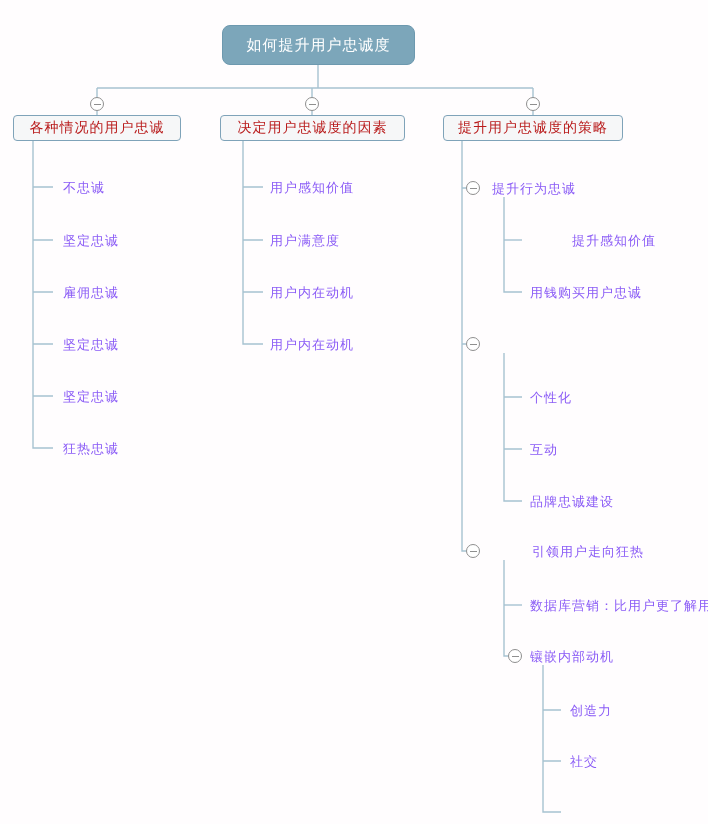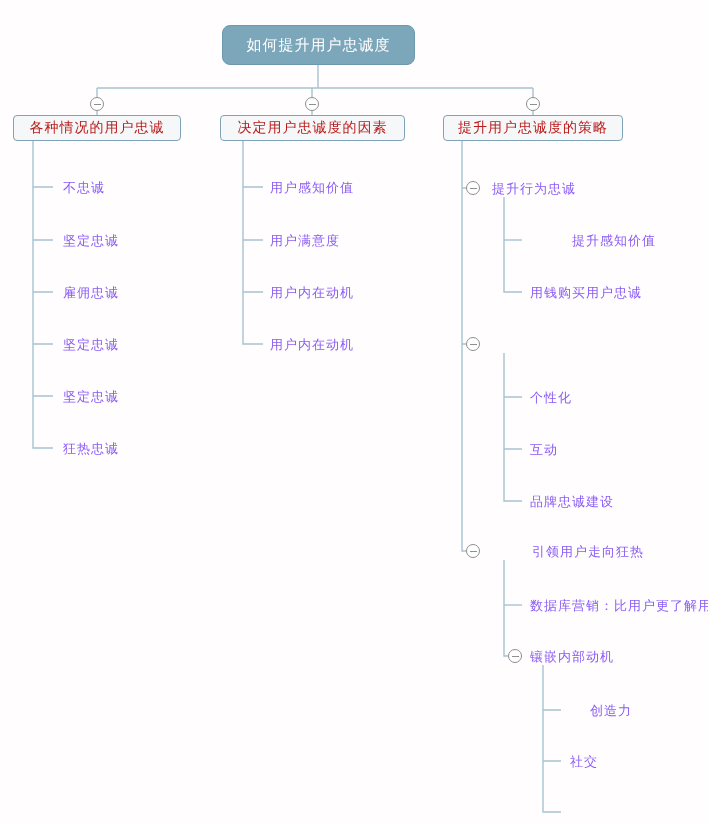--- a/index.html
+++ b/index.html
@@ -164,17 +164,17 @@
   <div class="leaf" style="left:530px; top:240px;margin-left:42px;">提升感知价值</div>
   <div class="leaf" style="left:530px; top:292px;">用钱购买用户忠诚</div>
 
   <div class="leaf" style="left:530px; top:397px;">个性化</div>
   <div class="leaf" style="left:530px; top:449px;">互动</div>
   <div class="leaf" style="left:530px; top:501px;">品牌忠诚建设</div>
 
   <div class="leaf" style="left:492px; top:551px;margin-left:40px;">引领用户走向狂热</div>
   <div class="leaf" style="left:530px; top:605px;">数据库营销：比用户更了解用户</div>
   <div class="leaf" style="left:530px; top:656px;">镶嵌内部动机</div>
-  <div class="leaf" style="left:570px; top:710px;margin-left:20px;">创造力</div>
+  <div class="leaf" style="left:570px; top:710px;">创造力</div>
   <div class="leaf" style="left:570px; top:761px;">社交</div>
   <div class="leaf" style="left:570px; top:812px;margin-top:36px;">探索</div>
 
 </div>
 
 </body></html>

